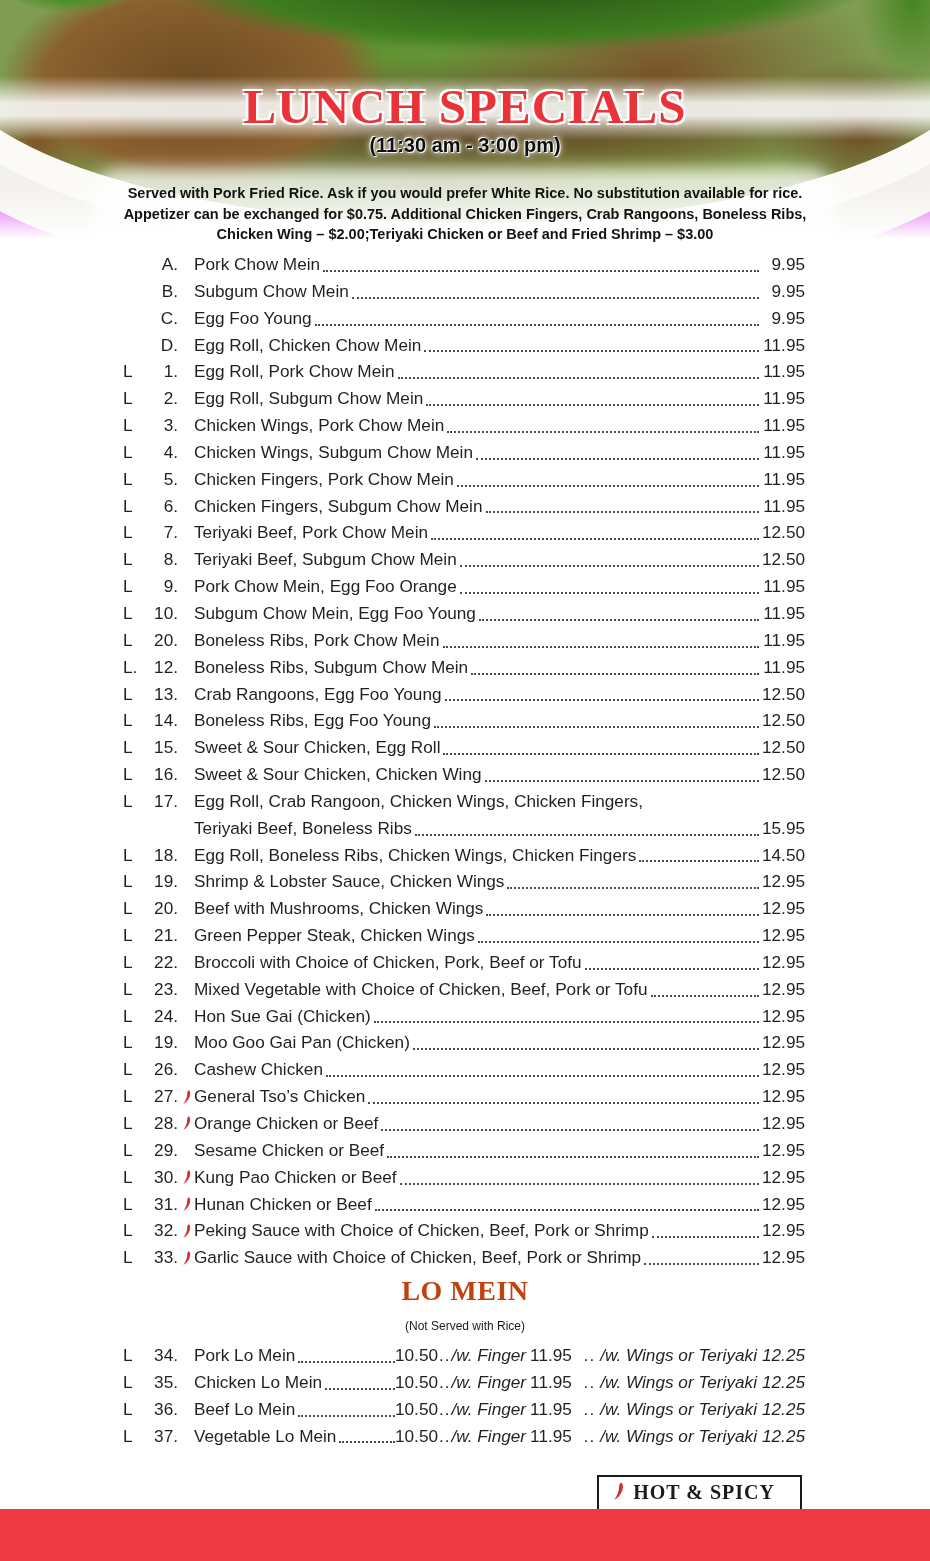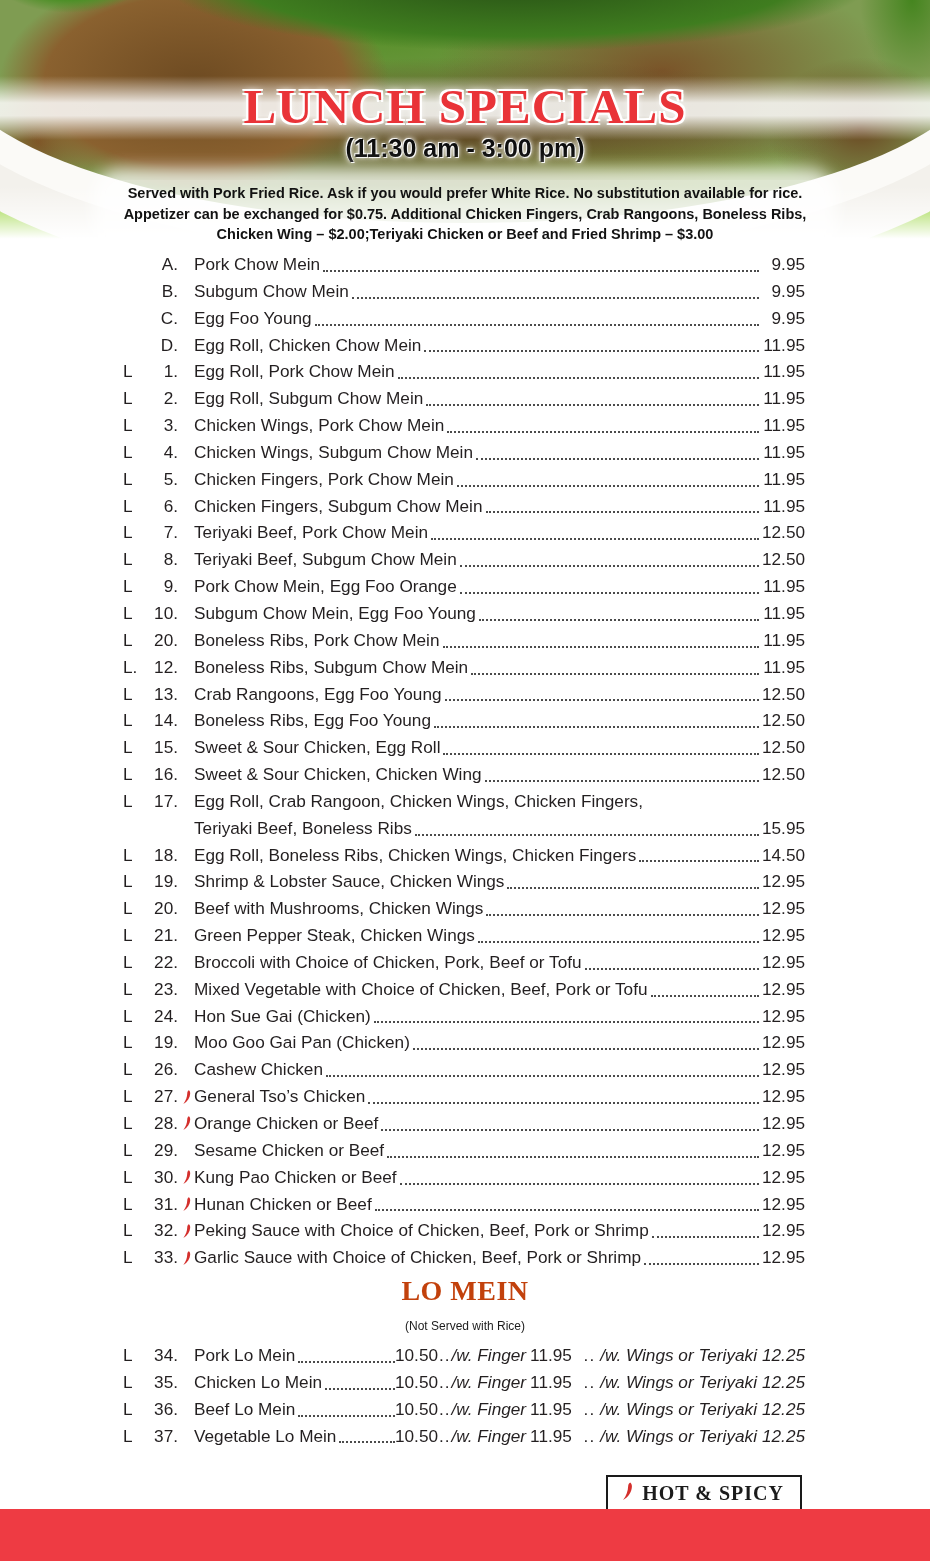--- a/index.html
+++ b/index.html
@@ -7,21 +7,21 @@
     position:relative;
     width:930px;height:1561px;
     margin:0 auto;
     background:#ffffff;
     overflow:hidden;
     font-family:"Liberation Sans","DejaVu Sans",sans-serif;
     color:#231f20;
   }
 
   
-  .hero{position:relative;height:248px;overflow:hidden;background:#84cc16;padding-left:48px;}
+  .hero{position:relative;height:248px;overflow:hidden;background:#d946ef;padding-left:48px;}
   .food{
     position:absolute;left:-55px;right:-55px;top:-115px;height:338px;
     border-radius:50%;
     background-color:#7f9c52;
     background-image:
       radial-gradient(closest-side at 12% 22%, #2f6b1c, #4d8f27 55%, rgba(0,0,0,0) 72%),
       radial-gradient(closest-side at 33% 10%, #3a7a20, rgba(0,0,0,0) 70%),
       radial-gradient(closest-side at 55% 28%, #274f15, #3f7d1f 60%, rgba(0,0,0,0) 76%),
       radial-gradient(closest-side at 77% 16%, #356f1d, rgba(0,0,0,0) 70%),
       radial-gradient(closest-side at 93% 34%, #45851f, rgba(0,0,0,0) 72%),
@@ -43,21 +43,21 @@
   .hero-title{
     margin:0;text-align:center;
     font-family:"Liberation Serif","DejaVu Serif",serif;
     font-weight:bold;font-size:49px;line-height:62px;letter-spacing:1px;
     color:#e93338;
     text-shadow:-2px -2px 0 #fff, 2px -2px 0 #fff, -2px 2px 0 #fff, 2px 2px 0 #fff, 0 0 7px #fff;
     white-space:nowrap;
   }
   .hero-hours{
     position:absolute;top:134px;left:0;right:0;text-align:center;
-    font-weight:bold;font-size:25px;color:#0e0e0e;
+    font-weight:bold;font-size:20px;color:#0e0e0e;
     text-shadow:0 0 4px #fff, 0 0 9px #fff, 1px 1px 0 rgba(255,255,255,.9), -1px -1px 0 rgba(255,255,255,.9);
   }
   .hero-note{
     position:absolute;top:180px;left:105px;right:105px;
     text-align:center;font-weight:bold;font-size:14.5px;line-height:20.5px;color:#121212;
     background:rgba(255,255,255,.74);
     border-radius:16px;padding:3px 6px;
     box-shadow:0 0 16px 12px rgba(255,255,255,.74);
   }
 
@@ -86,23 +86,23 @@
   .lm-rest .lbl{font-style:italic;text-align:center;}
   .lm-rest .sep{margin:0 1px 0 1px;letter-spacing:1px;}
   .lm-rest .p2{margin-left:4px;}
   .lm-rest .g2{margin-left:auto;display:flex;}
   .lm-rest .g2 .sep{margin:0 5px;}
   .lm-rest .p3{margin-left:5px;font-style:italic;}
 
   
   .legend-row{display:flex;justify-content:flex-end;padding-right:128px;margin-top:26px;}
   .legend-box{
-    display:flex;align-items:center;gap:9px;
+    display:flex;gap:9px;
     border:2px solid #1a1a1a;background:#fff;
-    padding:4px 16px 4px 12px;
+    padding:4px 25px 4px 12px;
   }
   .legend-label{
     font-family:"Liberation Serif","DejaVu Serif",serif;
     font-weight:bold;font-size:20px;letter-spacing:1px;color:#1b1b1b;white-space:nowrap;
   }
   .bottom-bar{position:absolute;left:0;right:0;bottom:0;height:52px;background:#ee3b43;}
 </style>
 </head>
 <body>
 

